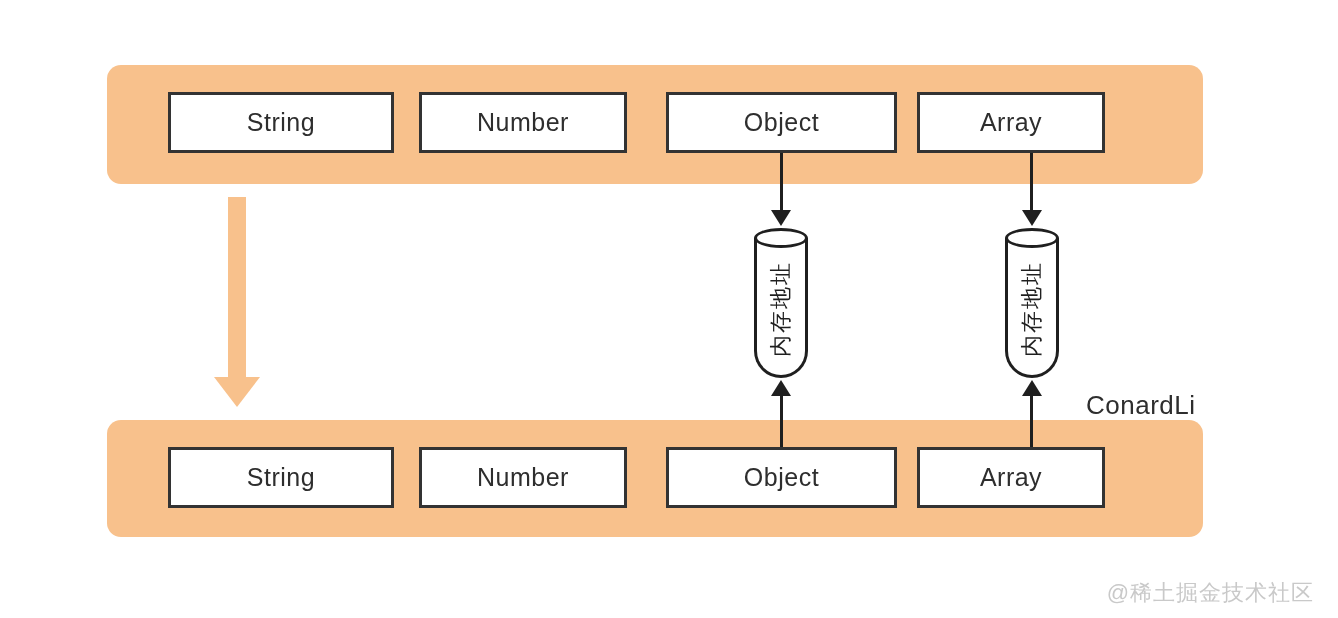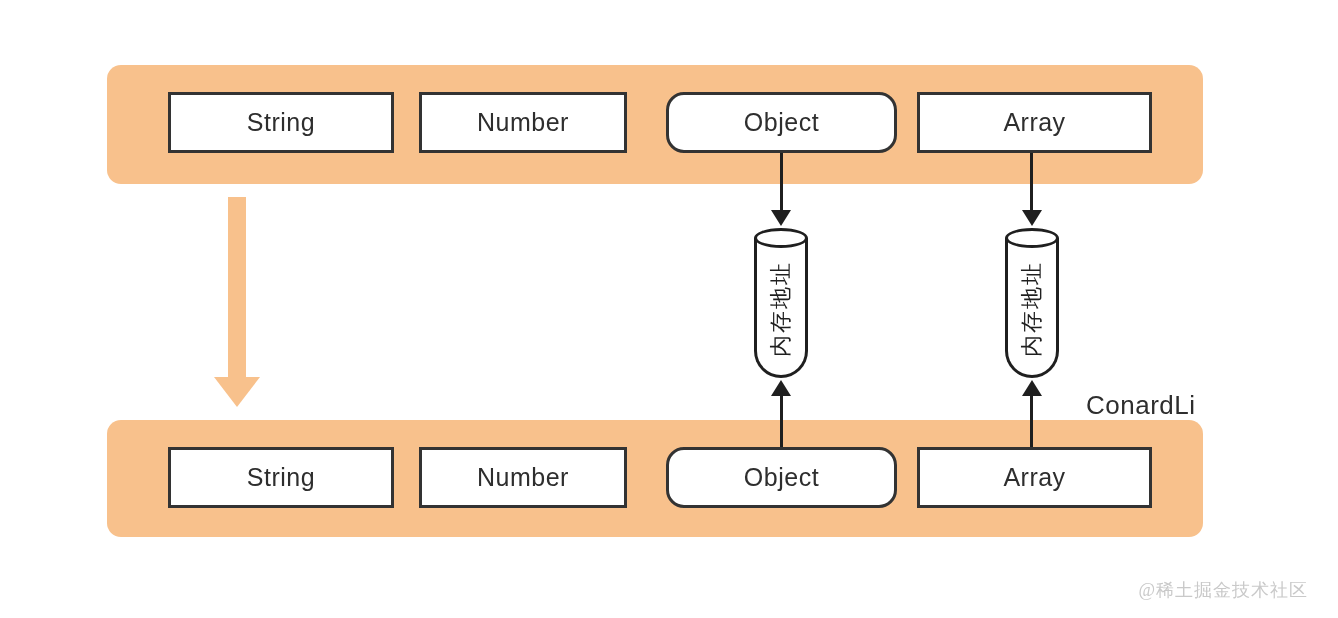--- a/index.html
+++ b/index.html
@@ -44,22 +44,22 @@
     align-items: center;
     justify-content: center;
     font-size: 25px;
     color: var(--color-box-text);
     letter-spacing: 0.5px;
   }
   .row-top .type-box { top: 92px; }
   .row-bottom .type-box { top: 447px; }
   .pos-0 { left: 168px; width: 226px; }
   .pos-1 { left: 419px; width: 208px; }
-  .pos-2 { left: 666px; width: 231px; border-radius: 18px; }
-  .pos-3 { left: 917px; width: 235px; }
+  .pos-2 { left: 666px; width: 231px; }
+  .pos-3 { left: 917px; width: 188px; }
 
   
   .big-arrow-body {
     position: absolute;
     left: 228px; top: 197px;
     width: 18px; height: 180px;
     background: var(--color-bar);
   }
   .big-arrow-head {
     position: absolute;
@@ -146,25 +146,24 @@
     left: 1086px; top: 390px;
     font-size: 26px;
     color: var(--color-box-text);
     letter-spacing: 0.5px;
     z-index: 4;
     text-align: right;
   }
 
   .watermark {
     position: absolute;
-    right: 30px; top: 578px;
-    font-size: 18px;
+    right: 24px; top: 578px;
+    font-size: 22px;
     color: var(--color-watermark);
     letter-spacing: 1px;
-    font-family: Liberation Serif, serif;
   }
 </style>
 </head>
 <body>
 
 <div class="canvas">
 
   <div class="bar top"></div>
 
   <div class="bar bottom"></div>

